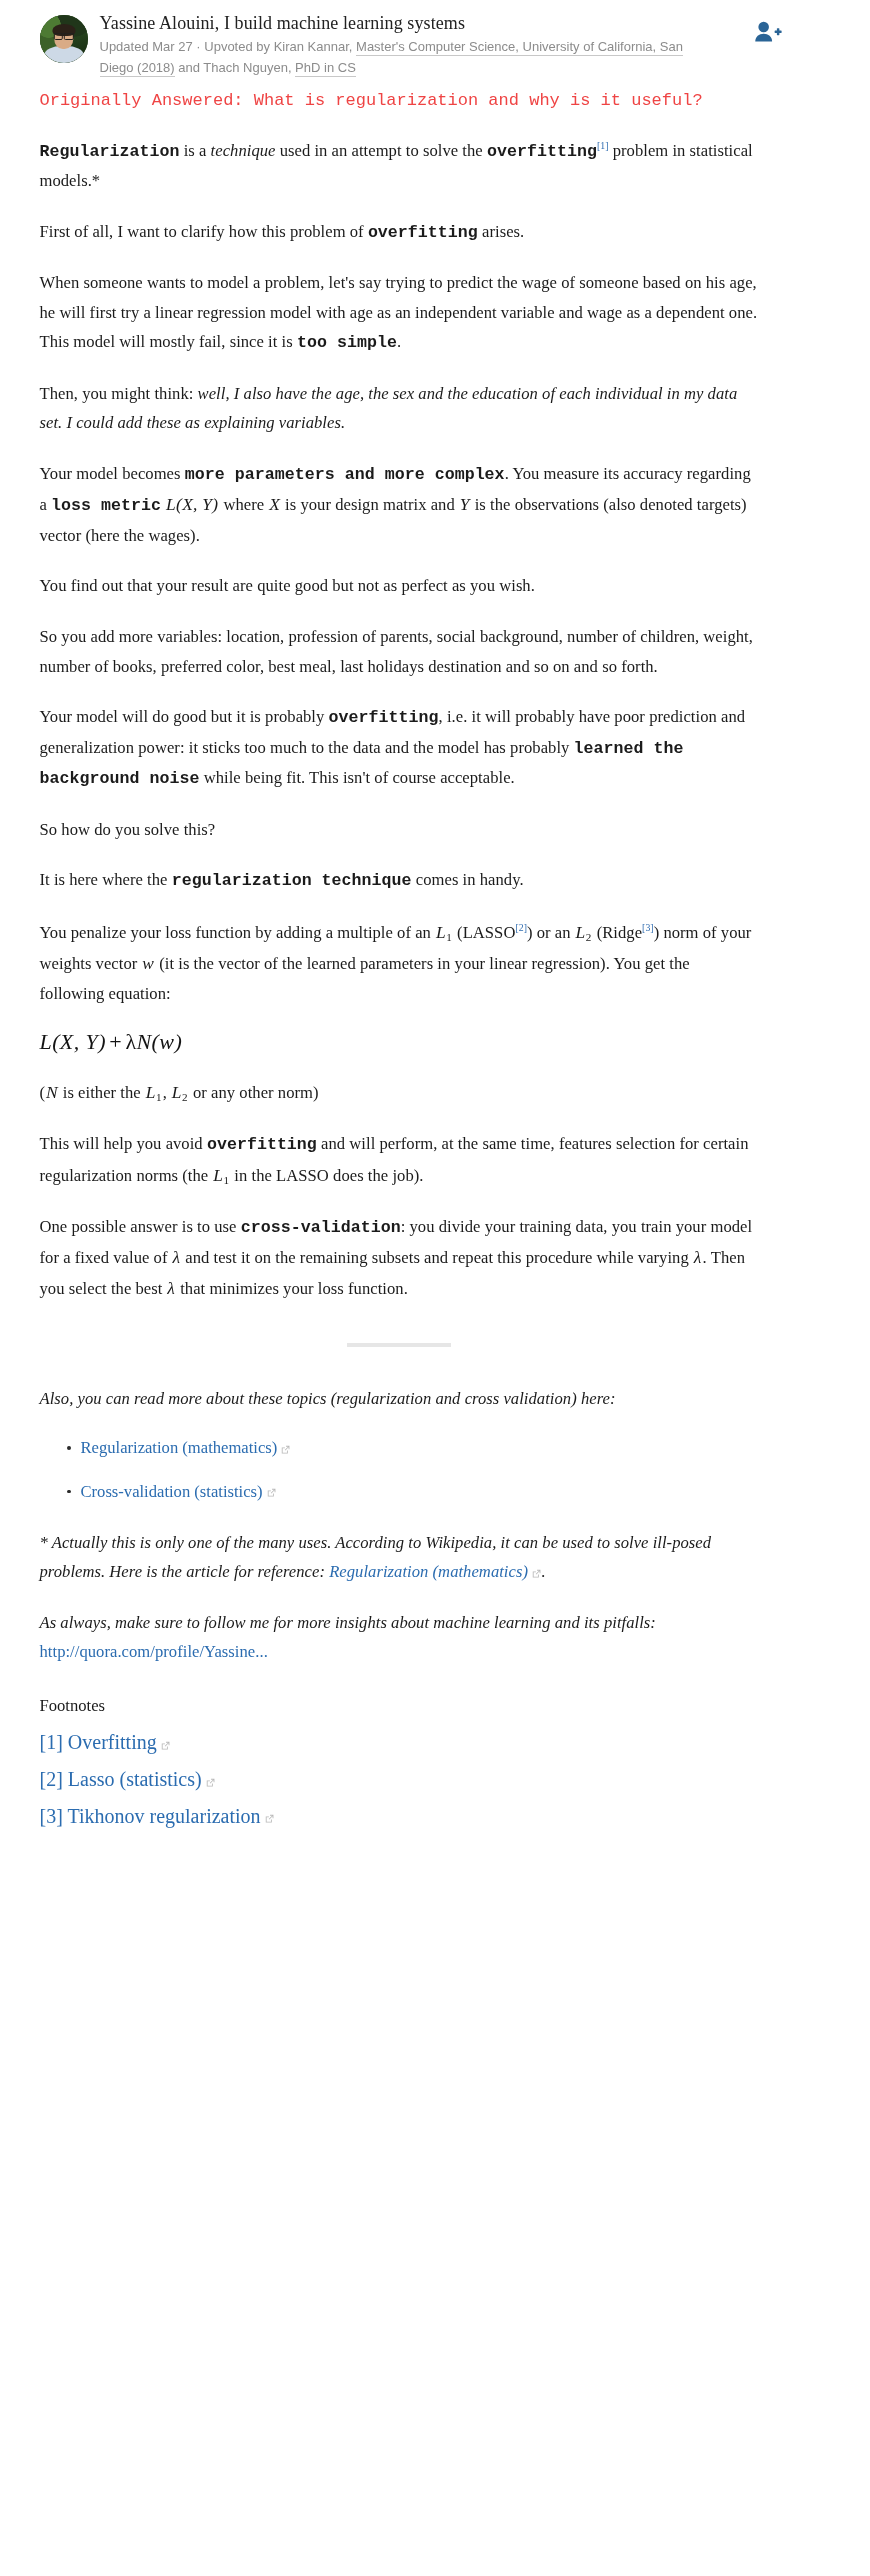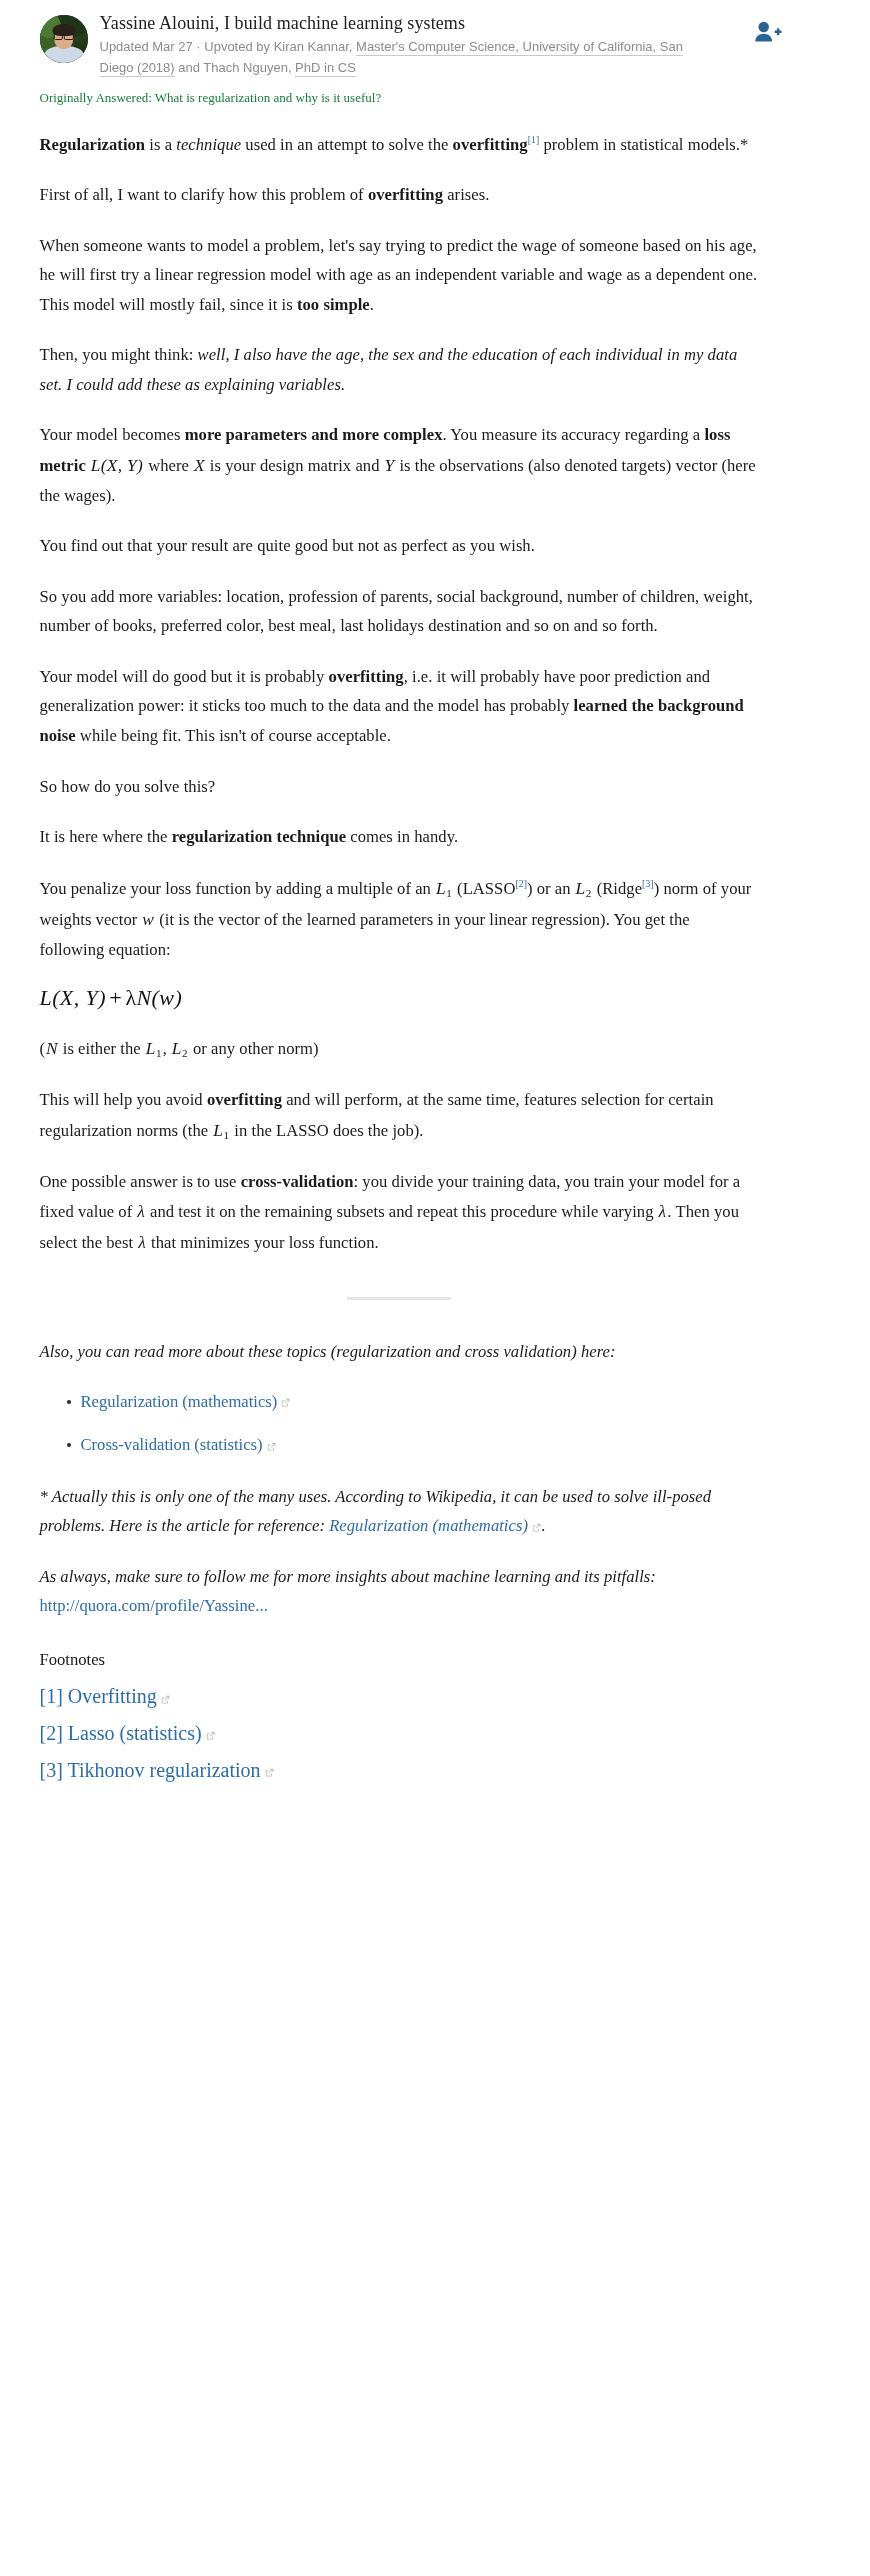--- a/index.html
+++ b/index.html
@@ -101,23 +101,23 @@
     font-size: 13px;
     color: #8c8c8c;
     line-height: 1.62;
     margin-top: 0.8px;
   }
   .byline .cred {
     border-bottom: 0.8px solid #c8c8c8;
     padding-bottom: 0.8px;
   }
   .orig-answered {
-    font-family: Liberation Serif, serif;
-    font-size: 13px;
-    color: #15803d;
+    font-family: Liberation Mono, monospace;
+    font-size: 17px;
+    color: #ef4444;
     margin: 10.2px 0 0 8.5px;
     line-height: 1.5;
   }
 
   .follow-icon {
     position: absolute;
     right: -15.3px; top: 6.8px;
     width: 29px; height: 25.5px;
     cursor: pointer;
   }
@@ -125,21 +125,21 @@
   
   .content { margin-top: 22px; padding: 0 8.5px; }
   p.para {
     font-size: 16.6px;
     line-height: 1.78;
     color: #1b1b1b;
     margin: 0 0 21px 0;
     letter-spacing: 0.04px;
   }
   p.para:last-child { margin-bottom: 0; }
-  b, strong { font-weight: 700; }
+  b, strong { font-weight: 700; font-family: Liberation Mono, monospace; }
   i, em { font-style: italic; }
 
   
   .math {
     font-family: "Liberation Serif", "DejaVu Serif", serif;
     font-style: italic;
     font-size: 17.4px;
     letter-spacing: 0.3px;
     padding: 0 0.8px;
   }

